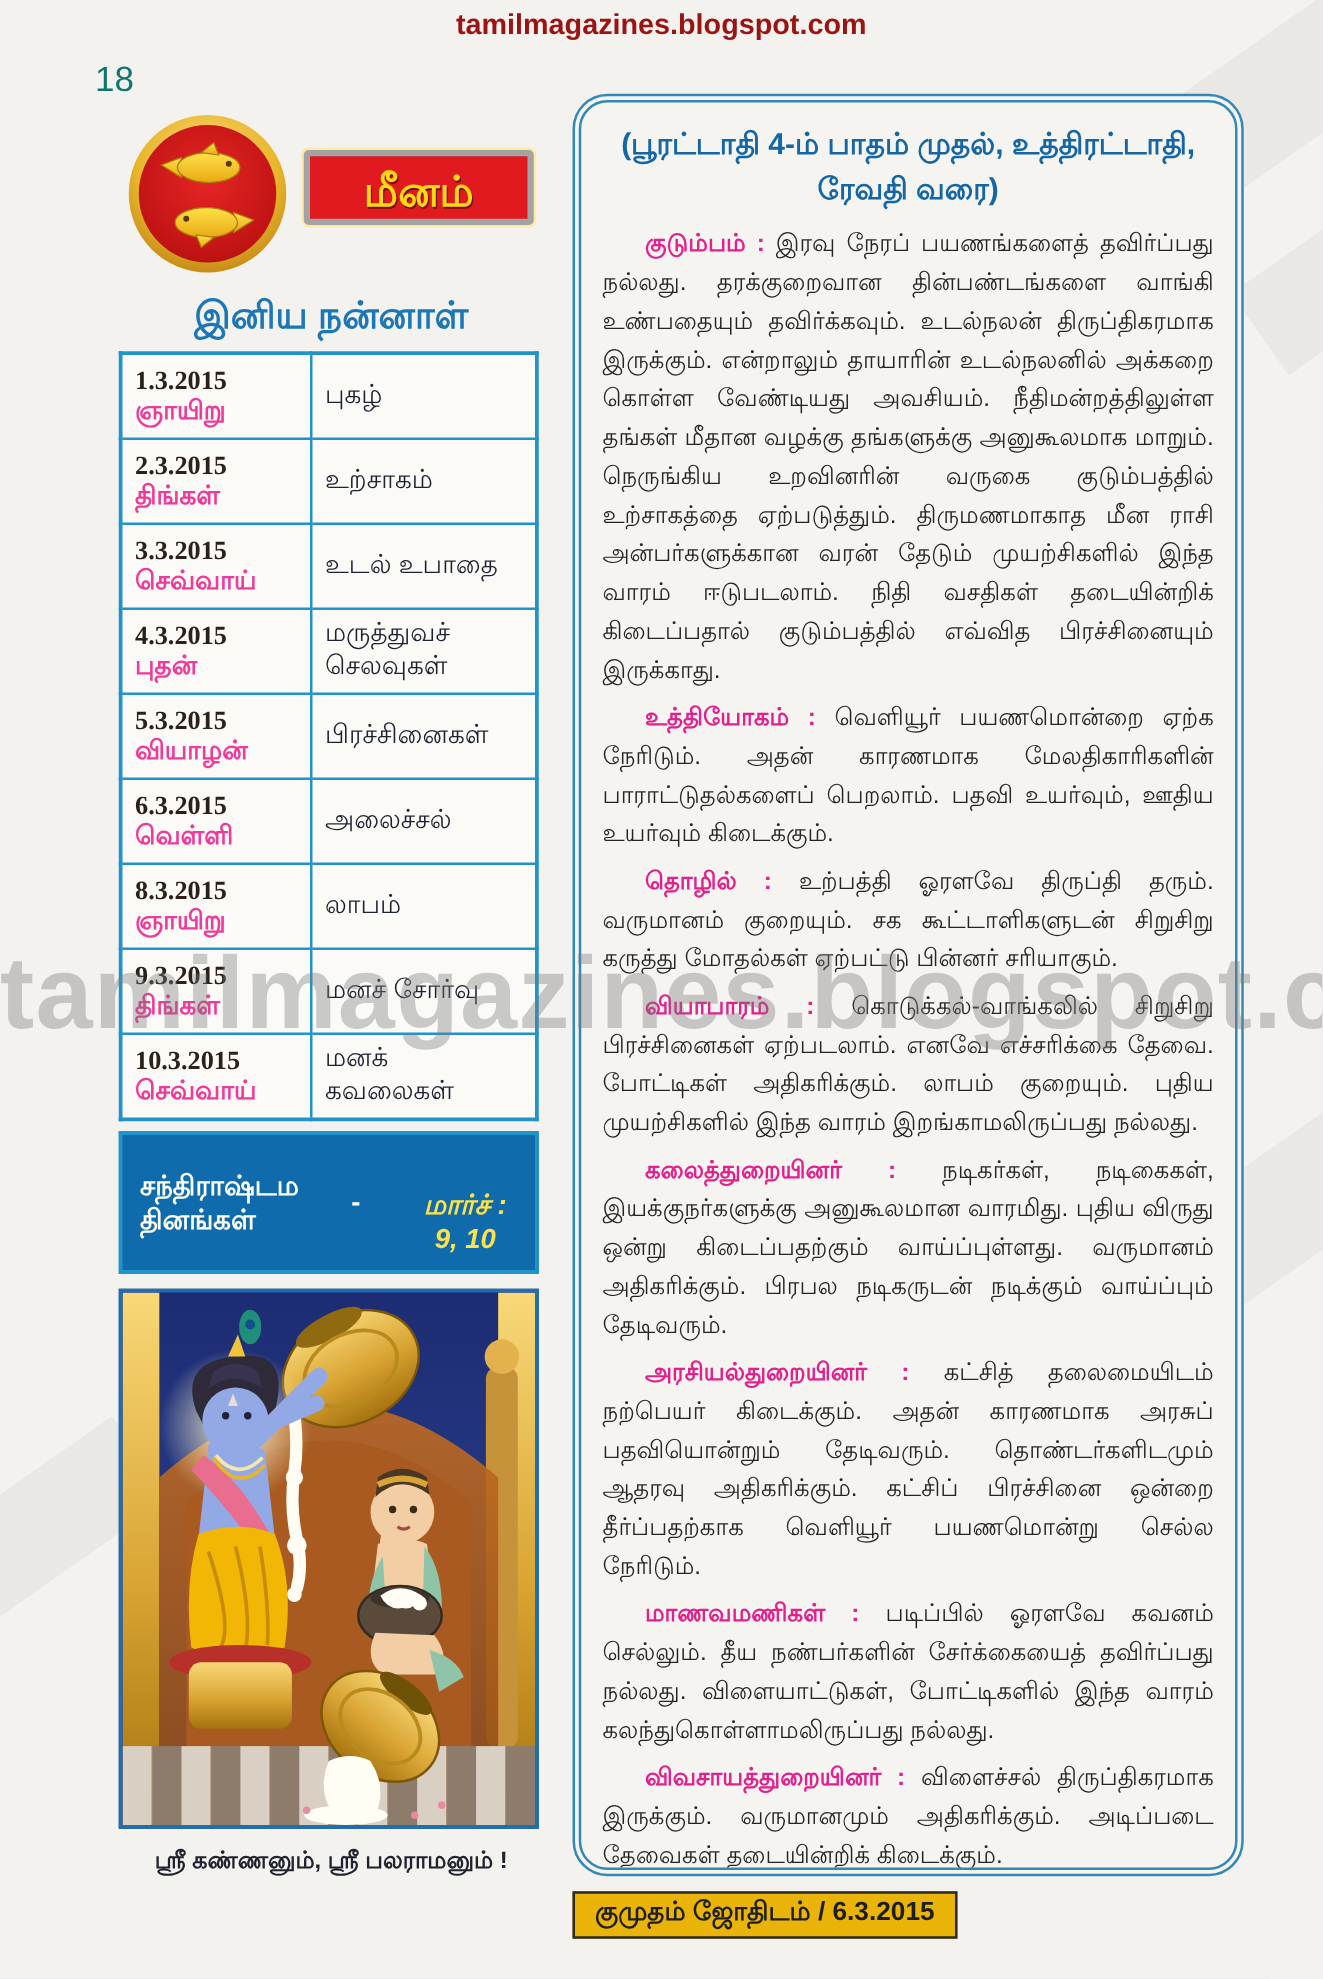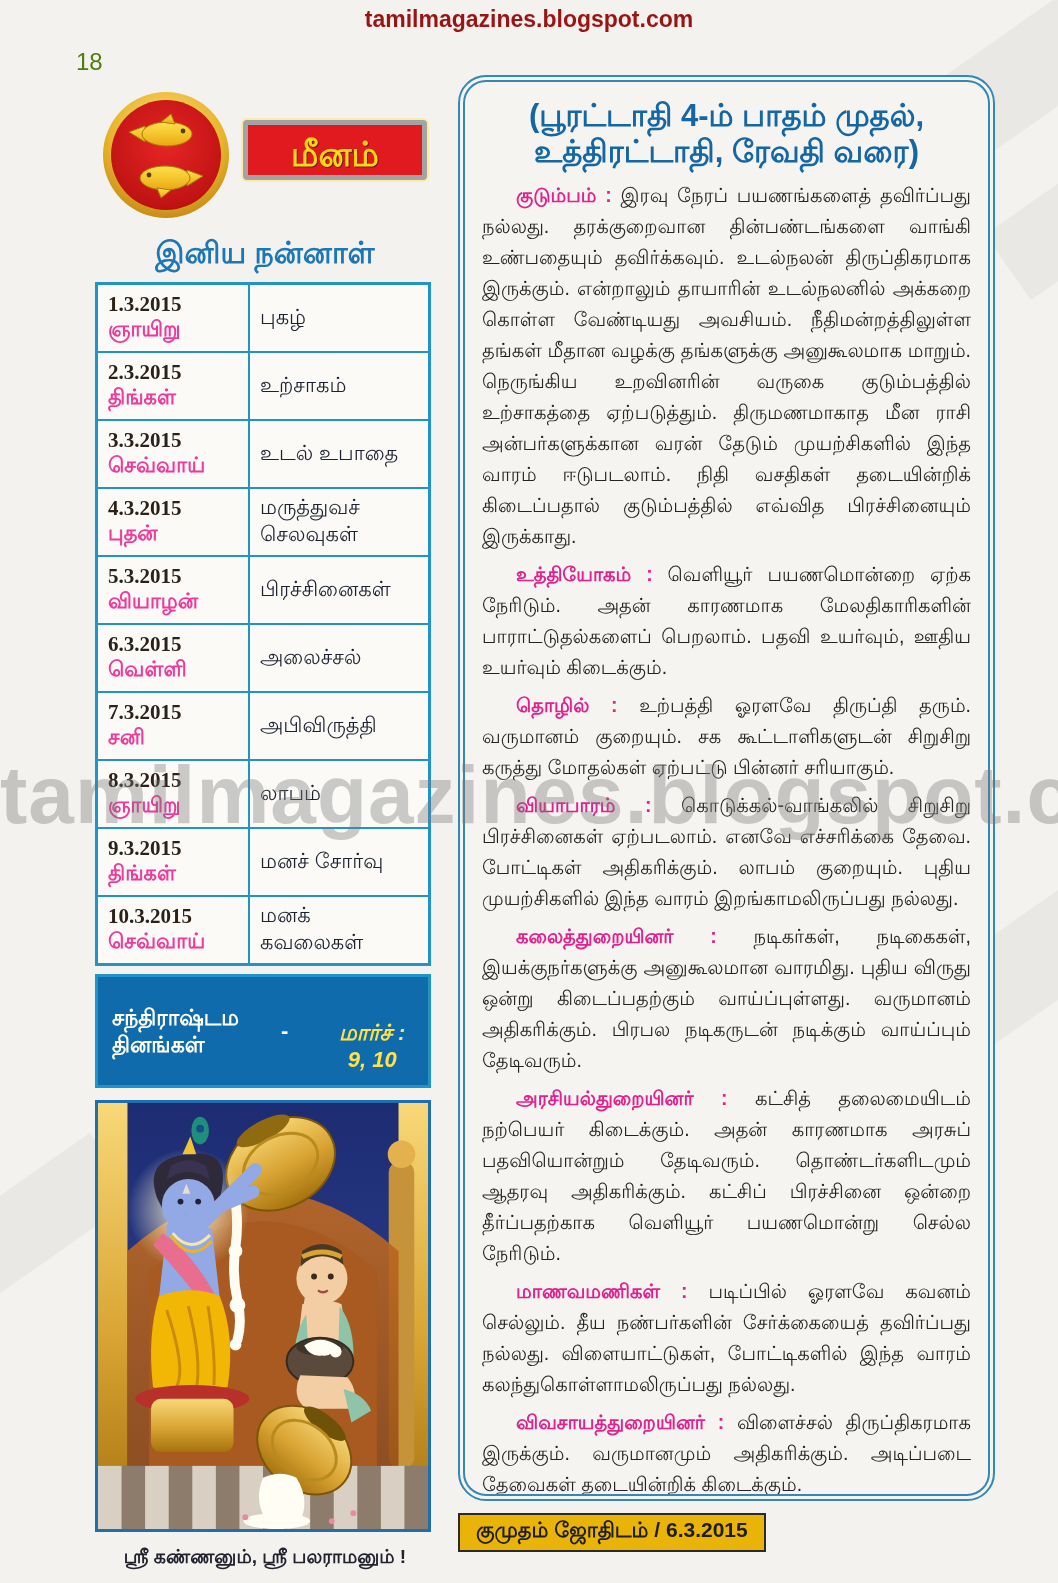--- a/index.html
+++ b/index.html
@@ -19,21 +19,21 @@
   }
   .wm-d1{top:40px;left:900px;width:220px;height:90px;transform:rotate(-35deg);}
   .wm-d2{top:170px;left:990px;width:200px;height:80px;transform:rotate(-35deg);}
   .wm-d3{top:1180px;left:-60px;width:190px;height:80px;transform:rotate(-35deg);}
   .wm-d4{top:930px;left:900px;width:230px;height:90px;transform:rotate(-35deg);}
 
   .site-url{
     position:absolute;top:6px;left:0;width:100%;text-align:center;
     font-size:23px;font-weight:bold;color:#9b1414;z-index:5;
   }
-  .page-num{position:absolute;top:48px;left:76px;font-size:24px;color:#4d7c0f;z-index:5;}
+  .page-num{position:absolute;top:48px;left:76px;font-size:28px;color:#0f766e;z-index:5;}
 
   
   .left-col{position:absolute;top:90px;left:95px;width:340px;z-index:10;}
   .badge-row{position:relative;height:138px;}
   .zodiac-circle{position:absolute;left:6px;top:0;width:130px;height:130px;}
   .zodiac-label{
     position:absolute;left:148px;top:30px;width:184px;height:60px;
     background:#e01a1f;border:5px solid #a3a3a3;border-radius:4px;
     box-shadow:0 0 0 2px #ffe9a8;
     color:#ffd913;font-size:34px;font-weight:bold;text-align:center;line-height:58px;
@@ -72,21 +72,21 @@
   .panel-outer{
     position:absolute;top:75px;left:458px;width:537px;height:1426px;z-index:10;
     border:2px solid #3388b5;border-radius:28px;padding:3px;box-sizing:border-box;
     background:#f6f4f0;
   }
   .panel-inner{
     border:2px solid #3388b5;border-radius:23px;height:100%;box-sizing:border-box;
     padding:14px 17px 8px 17px;overflow:hidden;display:flex;flex-direction:column;
   }
   .panel-header{
-    text-align:center;font-size:31px;font-weight:bold;color:#1566a5;line-height:36px;
+    text-align:center;font-size:24px;font-weight:bold;color:#1566a5;line-height:36px;
     margin:2px 0 10px 0;
   }
   .sections{flex:0 0 auto;}
   .sec{
     margin:0 0 7px 0;font-size:19.5px;line-height:31px;text-align:justify;
     text-indent:34px;color:#242424;
   }
   .sec-head{font-weight:bold;}
   .sec-head.magenta{color:#e0218e;}
 
@@ -187,27 +187,20 @@
               <span class="gd-day">வியாழன்</span>
             </td>
           <td><span class="gd-result">பிரச்சினைகள்</span></td>
         </tr>
         <tr class="gd-row">
           <td class="cell-date">
               <span class="gd-date">6.3.2015</span>
               <span class="gd-day">வெள்ளி</span>
             </td>
           <td><span class="gd-result">அலைச்சல்</span></td>
-        </tr>
-        <tr class="gd-row">
-          <td class="cell-date">
-              <span class="gd-date">7.3.2015</span>
-              <span class="gd-day">சனி</span>
-            </td>
-          <td><span class="gd-result">அபிவிருத்தி</span></td>
         </tr>
         <tr class="gd-row">
           <td class="cell-date">
               <span class="gd-date">8.3.2015</span>
               <span class="gd-day">ஞாயிறு</span>
             </td>
           <td><span class="gd-result">லாபம்</span></td>
         </tr>
         <tr class="gd-row">
           <td class="cell-date">

